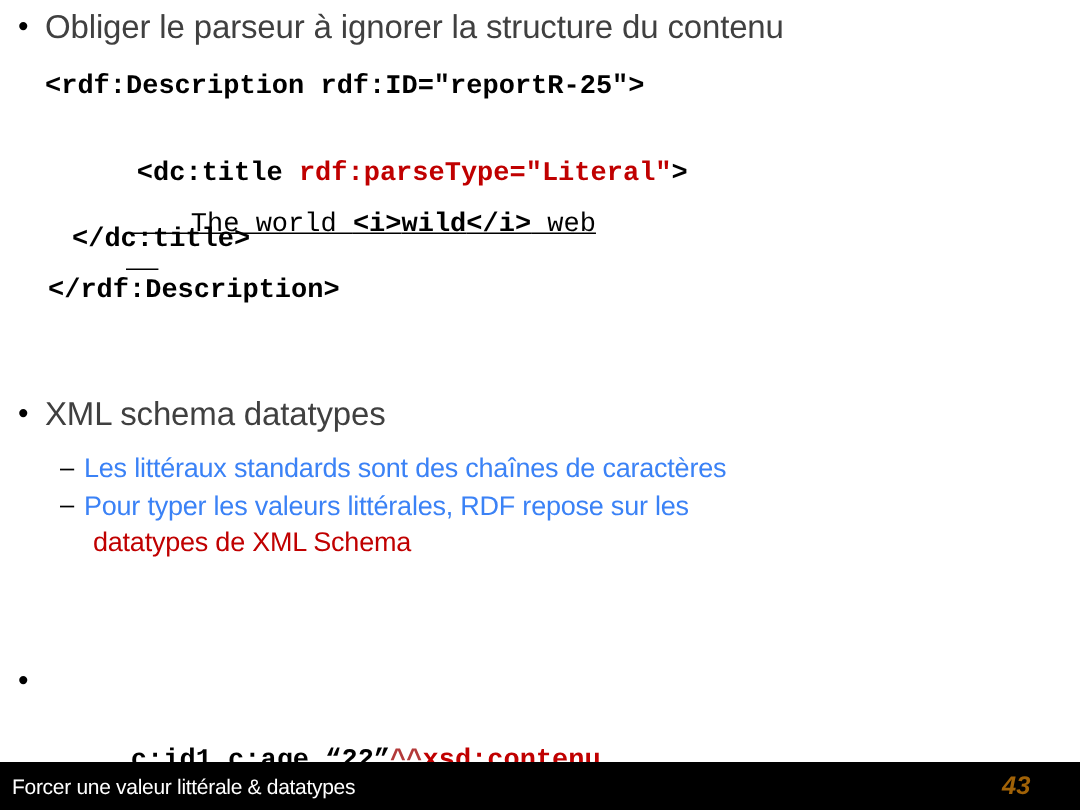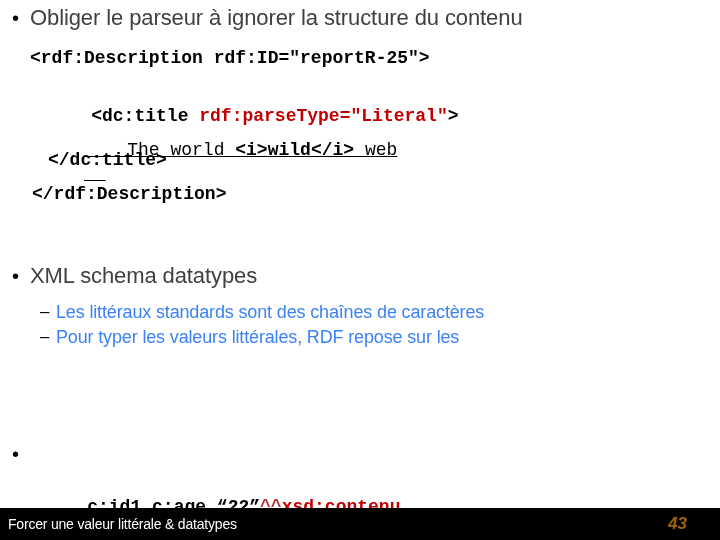--- a/index.html
+++ b/index.html
@@ -161,20 +161,21 @@
   <div class="dash-row" style="left:40px; top:300px;">
     <span class="dash-mark">–</span>
     <span class="dash-text">Les littéraux standards sont des chaînes de caractères</span>
   </div>
 
   <div class="dash-row" style="left:40px; top:325px;">
     <span class="dash-mark">–</span>
     <span class="dash-text">Pour typer les valeurs littérales, RDF repose sur les</span>
   </div>
 
+  <div class="sub-red" style="left:62px; top:349px;">datatypes de XML Schema</div>
 
   <div class="bullet-row" style="left:12px; top:440px;">
     <span class="bullet-dot">•</span>
   </div>
 
   <div class="code-line" style="left:44px; top:471px;">
     <span>c:id1 c:age “22”</span><span class="lightred">^^</span><span class="red">xsd:contenu</span>
   </div>
 
   <div class="footer-bar"></div>

